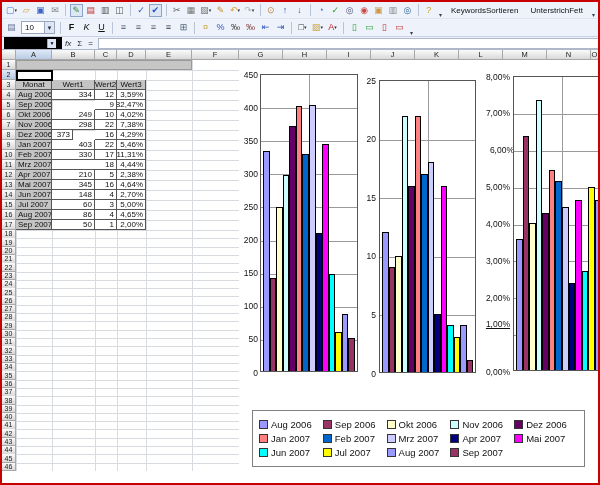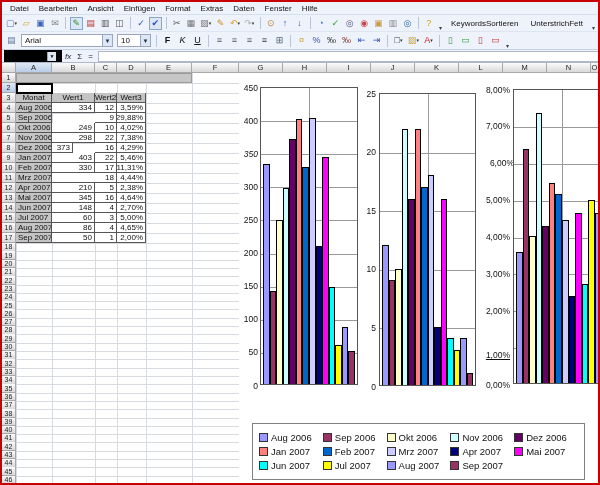--- a/index.html
+++ b/index.html
@@ -55,31 +55,20 @@
   
   .legend { position:absolute; background:#fff; border:1px solid #808080; display:grid; grid-template-columns:repeat(5,1fr); align-content:center; row-gap:3px; padding:4px 6px; }
   .litem { display:flex; align-items:center; font-size:9.5px; color:#111; white-space:nowrap; }
   .swatch { width:9px; height:9px; border:1px solid #333; margin-right:3px; flex:none; }
 </style>
 </head>
 <body>
 
 <div class="screen">
 
-  <div class="menubar" id="menubar">
-      <span class="menu-item">Datei</span>
-      <span class="menu-item">Bearbeiten</span>
-      <span class="menu-item">Ansicht</span>
-      <span class="menu-item">Einfügen</span>
-      <span class="menu-item">Format</span>
-      <span class="menu-item">Extras</span>
-      <span class="menu-item">Daten</span>
-      <span class="menu-item">Fenster</span>
-      <span class="menu-item">Hilfe</span>
-    </div>
 
   <div class="toolbar tb1" id="toolbar1">
       <span class="icon">
         <span style="color: rgb(74, 111, 212);">▢</span>
         <span class="dd">▾</span>
       </span>
       <span class="icon">
         <span style="color: rgb(217, 164, 65);">▱</span>
       </span>
       <span class="icon">
@@ -169,24 +158,20 @@
       <span class="overflow">▾</span>
       <span class="tbtext">KeywordsSortieren</span>
       <span class="tbtext">UnterstrichFett</span>
       <span class="overflow">▾</span>
     </div>
 
   <div class="toolbar tb2" id="toolbar2">
       <span class="icon">
         <span style="color: rgb(102, 119, 153);">▤</span>
       </span>
-      <div class="combo" style="width: 92px;">
-        <span>Arial</span>
-        <span class="dd">▼</span>
-      </div>
       <div class="combo" style="width: 34px;">
         <span>10</span>
         <span class="dd">▼</span>
       </div>
       <div class="tbsep"></div>
       <span class="icon">
         <span style="color: rgb(17, 17, 17); font-weight: bold;">F</span>
       </span>
       <span class="icon">
         <span style="color: rgb(17, 17, 17); font-style: italic;">K</span>
@@ -398,21 +383,21 @@
       <div class="tcell head" style="left: 50px; top: 30px; width: 43px; height: 10px;">Wert1</div>
       <div class="tcell head" style="left: 93px; top: 30px; width: 22px; height: 10px;">Wert2</div>
       <div class="tcell head" style="left: 115px; top: 30px; width: 29px; height: 10px;">Wert3</div>
       <div class="tcell month" style="left: 14px; top: 40px; width: 36px; height: 10px;">Aug 2006</div>
       <div class="tcell num" style="left: 50px; top: 40px; width: 43px; height: 10px;">334</div>
       <div class="tcell num" style="left: 93px; top: 40px; width: 22px; height: 10px;">12</div>
       <div class="tcell num" style="left: 115px; top: 40px; width: 29px; height: 10px;">3,59%</div>
       <div class="tcell month" style="left: 14px; top: 50px; width: 36px; height: 10px;">Sep 2006</div>
       <div class="tcell num" style="left: 50px; top: 50px; width: 60px; height: 10px; margin-top: 16px;">141</div>
       <div class="tcell num" style="left: 93px; top: 50px; width: 22px; height: 10px;">9</div>
-      <div class="tcell num" style="left: 115px; top: 50px; width: 29px; height: 10px;">29,88%</div>
+      <div class="tcell num" style="left: 115px; top: 50px; width: 29px; height: 10px;">82,47%</div>
       <div class="tcell month" style="left: 14px; top: 60px; width: 36px; height: 10px;">Okt 2006</div>
       <div class="tcell num" style="left: 50px; top: 60px; width: 43px; height: 10px;">249</div>
       <div class="tcell num" style="left: 93px; top: 60px; width: 22px; height: 10px;">10</div>
       <div class="tcell num" style="left: 115px; top: 60px; width: 29px; height: 10px;">4,02%</div>
       <div class="tcell month" style="left: 14px; top: 70px; width: 36px; height: 10px;">Nov 2006</div>
       <div class="tcell num" style="left: 50px; top: 70px; width: 43px; height: 10px;">298</div>
       <div class="tcell num" style="left: 93px; top: 70px; width: 22px; height: 10px;">22</div>
       <div class="tcell num" style="left: 115px; top: 70px; width: 29px; height: 10px;">7,38%</div>
       <div class="tcell month" style="left: 14px; top: 80px; width: 36px; height: 10px;">Dez 2006</div>
       <div class="tcell num" style="left: 50px; top: 80px; width: 21px; height: 10px;">373</div>
@@ -452,21 +437,21 @@
       <div class="tcell num" style="left: 115px; top: 160px; width: 29px; height: 10px;">4,65%</div>
       <div class="tcell month" style="left: 14px; top: 170px; width: 36px; height: 10px;">Sep 2007</div>
       <div class="tcell num" style="left: 50px; top: 170px; width: 43px; height: 10px;">50</div>
       <div class="tcell num" style="left: 93px; top: 170px; width: 22px; height: 10px;">1</div>
       <div class="tcell num" style="left: 115px; top: 170px; width: 29px; height: 10px;">2,00%</div>
       <div class="activecell" style="left: 14px; top: 20px; width: 37px; height: 11px;"></div>
       <div class="chartArea">
         <div style="position: absolute; left: 0px; top: 0px; width: 100%; height: 100%; pointer-events: none;">
           <div class="ylab" style="left: 1px; top: 9.5px; width: 18px;">450</div>
           <div class="ylab" style="left: 1px; top: 42.6111px; width: 18px;">400</div>
-          <div class="ylab" style="left: 1px; top: 75.7222px; width: 18px; font-style: italic;">350</div>
+          <div class="ylab" style="left: 1px; top: 75.7222px; width: 18px;">350</div>
           <div class="ylab" style="left: 1px; top: 108.833px; width: 18px;">300</div>
           <div class="ylab" style="left: 1px; top: 141.944px; width: 18px;">250</div>
           <div class="ylab" style="left: 1px; top: 175.056px; width: 18px;">200</div>
           <div class="ylab" style="left: 1px; top: 208.167px; width: 18px;">150</div>
           <div class="ylab" style="left: 1px; top: 241.278px; width: 18px;">100</div>
           <div class="ylab" style="left: 1px; top: 274.389px; width: 18px;">50</div>
           <div class="ylab" style="left: 1px; top: 307.5px; width: 18px;">0</div>
           <div class="plot" style="left: 21px; top: 14px; width: 98px; height: 298px;">
             <div class="grid-h" style="top: 33.1111px;"></div>
             <div class="grid-h" style="top: 66.2222px;"></div>
@@ -523,21 +508,21 @@
           </div>
         </div>
         <div style="position: absolute; left: 0px; top: 0px; width: 100%; height: 100%; pointer-events: none;">
           <div class="ylab" style="left: 231px; top: 11.5px; width: 40px;">8,00%</div>
           <div class="ylab" style="left: 231px; top: 48.375px; width: 40px;">7,00%</div>
           <div class="ylab" style="left: 235px; top: 85.25px; width: 40px;">6,00%</div>
           <div class="ylab" style="left: 231px; top: 122.125px; width: 40px;">5,00%</div>
           <div class="ylab" style="left: 231px; top: 159px; width: 40px;">4,00%</div>
           <div class="ylab" style="left: 231px; top: 195.875px; width: 40px;">3,00%</div>
           <div class="ylab" style="left: 231px; top: 232.75px; width: 40px;">2,00%</div>
-          <div class="ylab" style="left: 231px; top: 277px; width: 40px; text-decoration: underline;">1,00%</div>
+          <div class="ylab" style="left: 231px; top: 259px; width: 40px; text-decoration: underline;">1,00%</div>
           <div class="ylab" style="left: 231px; top: 306.5px; width: 40px;">0,00%</div>
           <div class="plot" style="left: 274px; top: 16px; width: 98px; height: 295px;">
             <div class="grid-h" style="top: 36.875px;"></div>
             <div class="grid-h" style="top: 73.75px;"></div>
             <div class="grid-h" style="top: 110.625px;"></div>
             <div class="grid-h" style="top: 147.5px;"></div>
             <div class="grid-h" style="top: 184.375px;"></div>
             <div class="grid-h" style="top: 221.25px;"></div>
             <div class="grid-h" style="top: 258.125px;"></div>
             <div class="grid-v" style="left: 50%;"></div>

